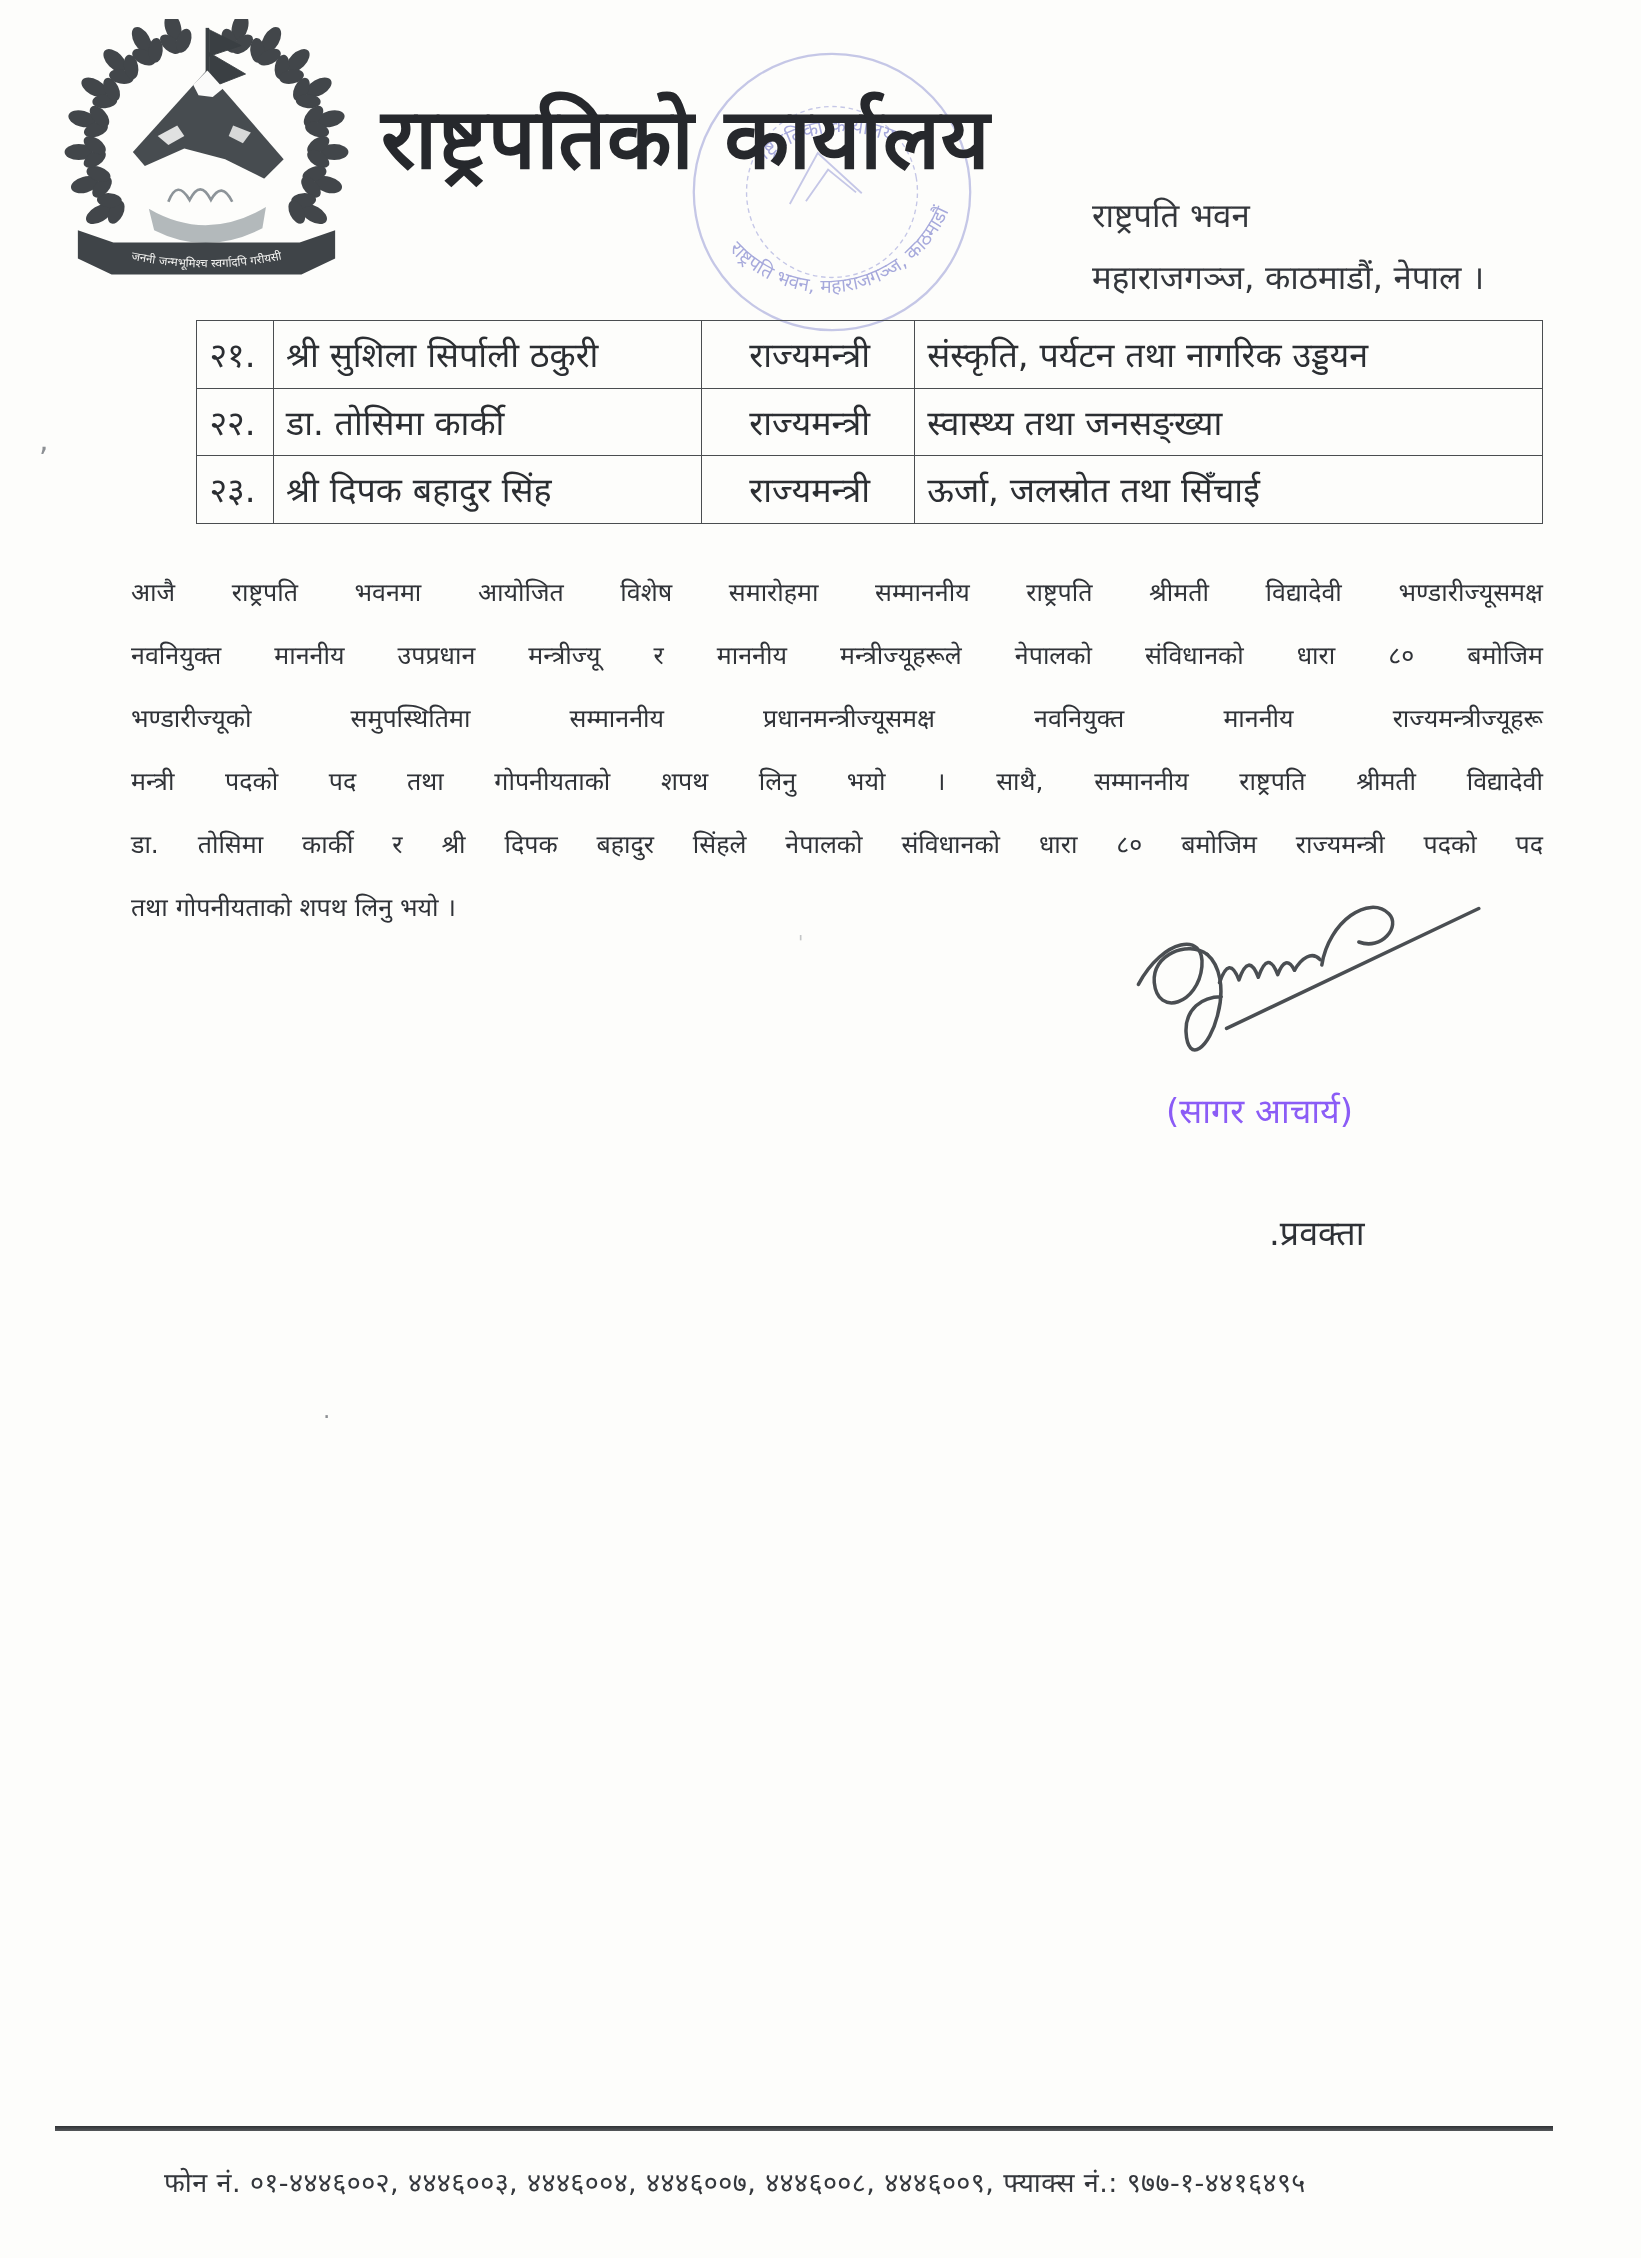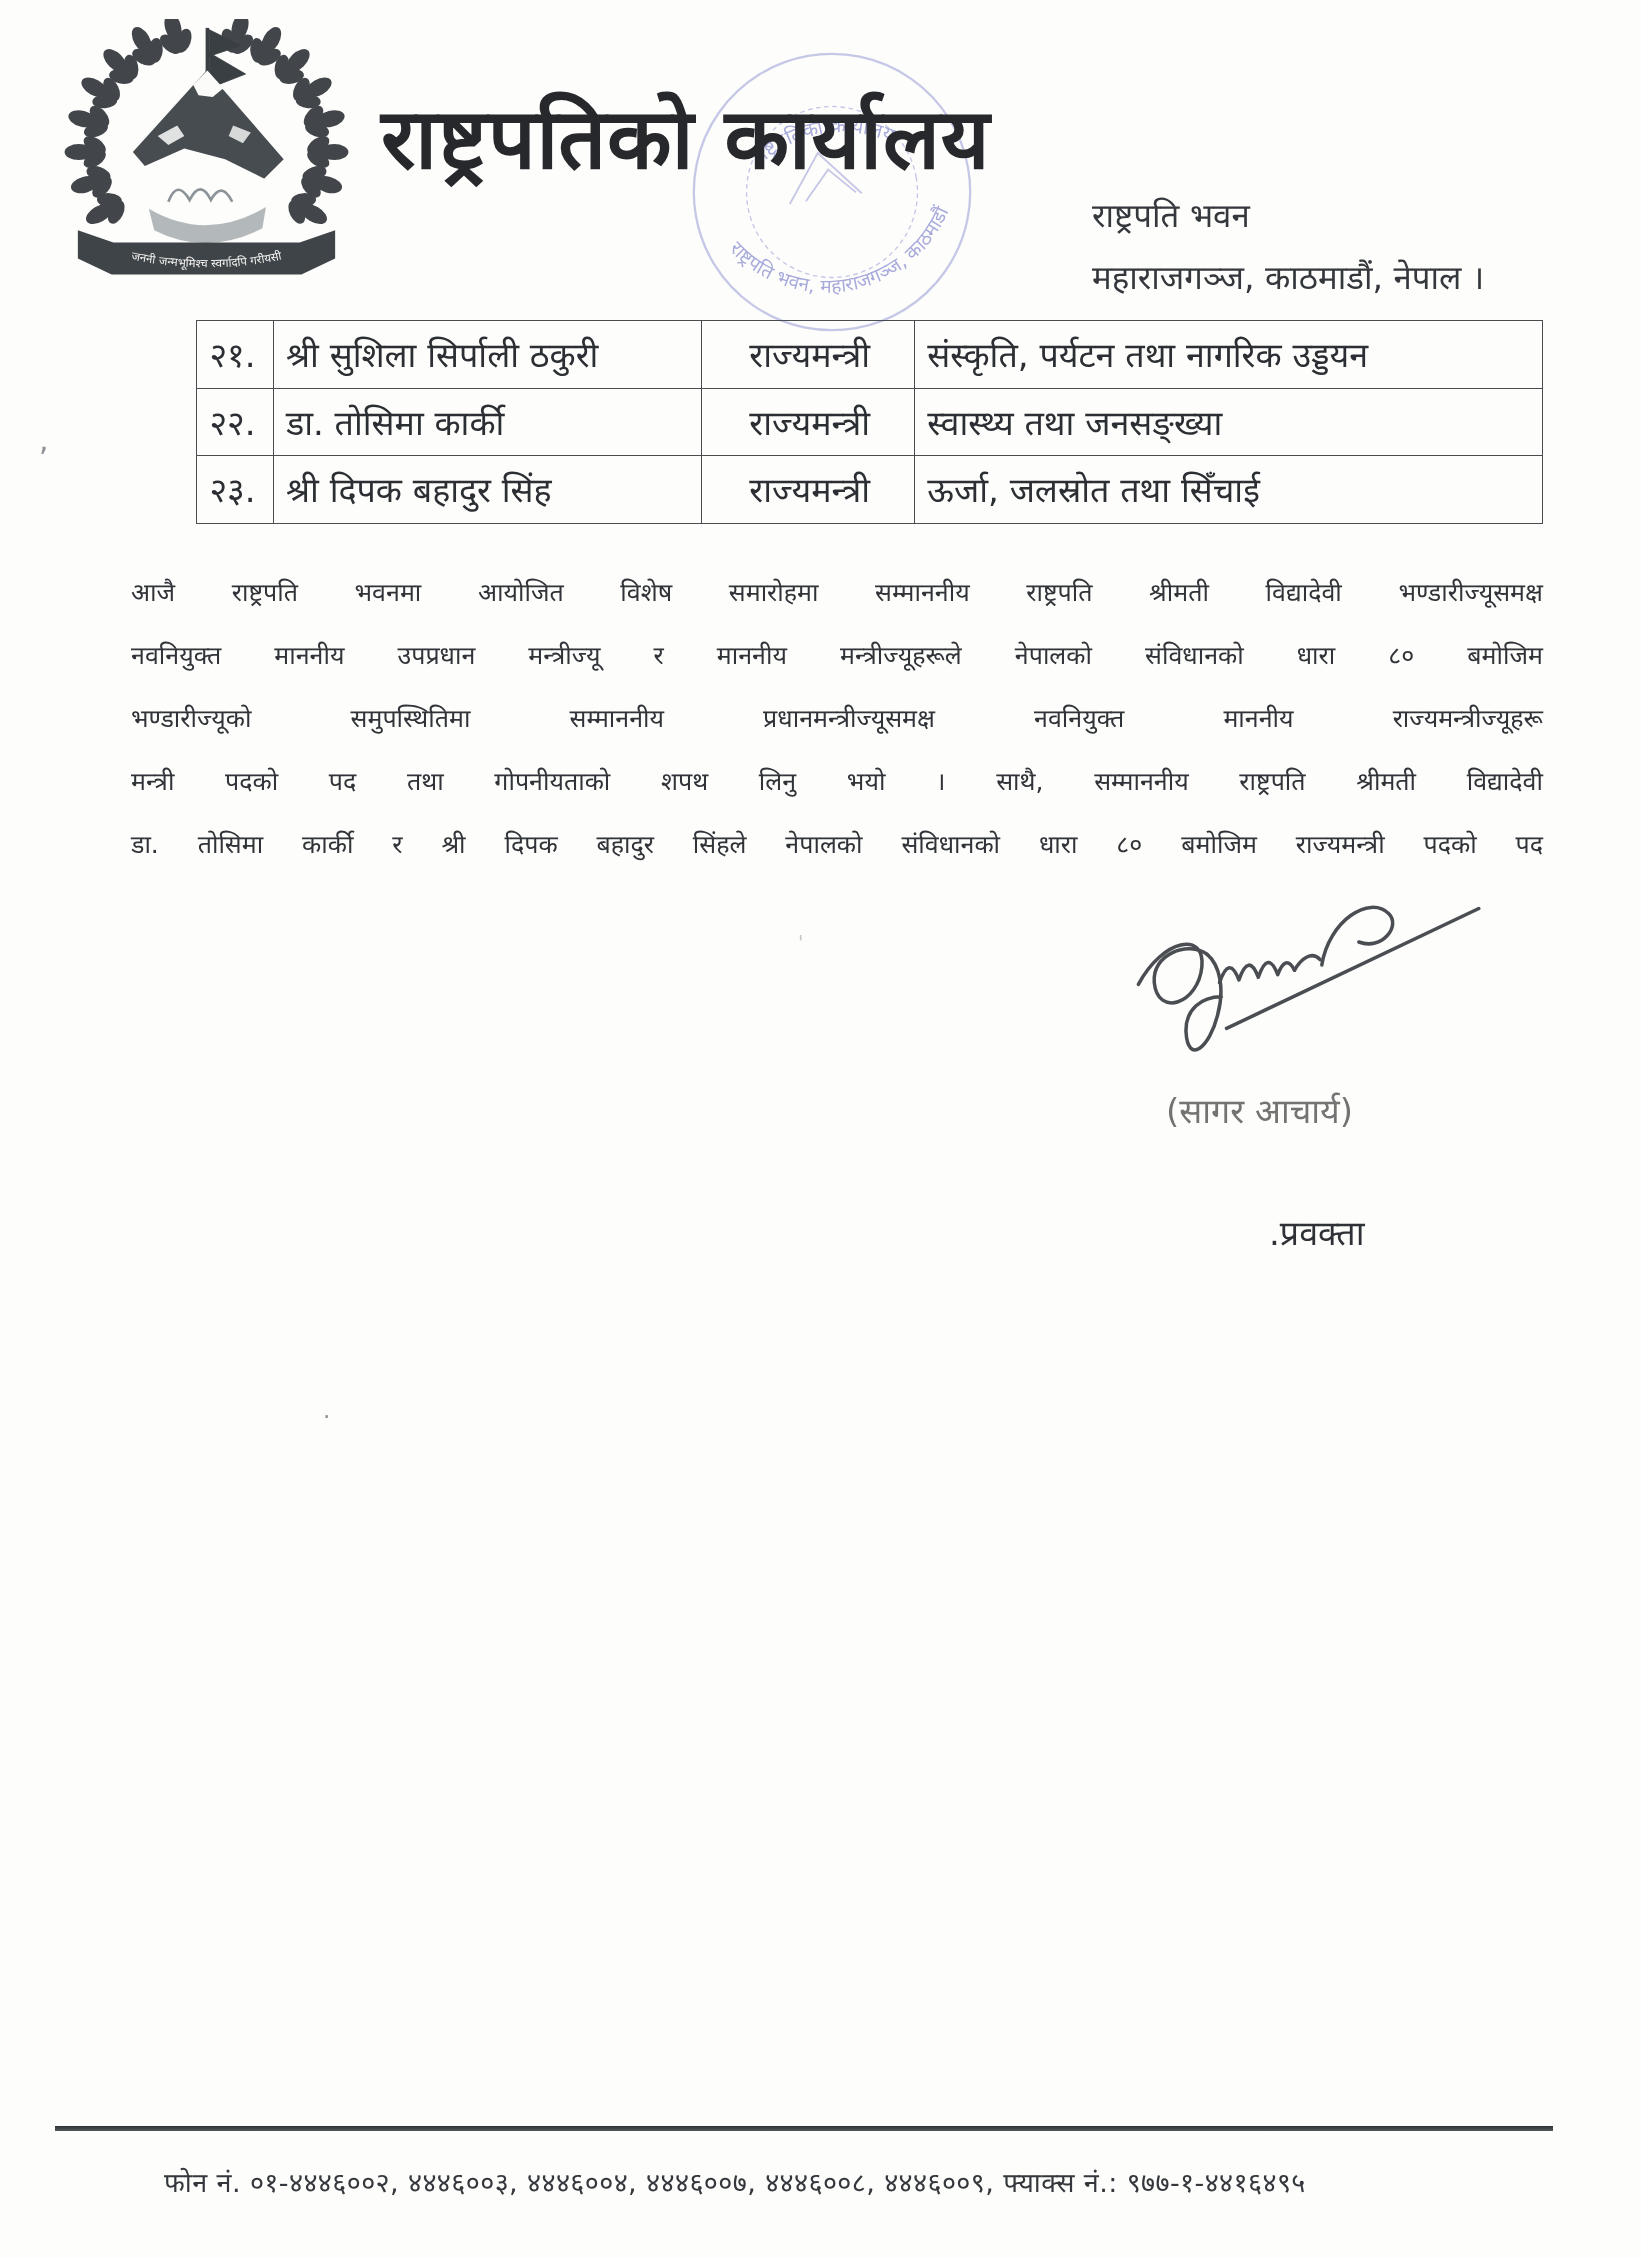--- a/index.html
+++ b/index.html
@@ -43,21 +43,21 @@
     font-size:25px;line-height:63px;color:#303338;
   }
   .body-line{text-align:justify;text-align-last:justify;white-space:normal;}
   .body-line.last{text-align-last:left;}
   .date-line{
     position:absolute;left:131px;top:978px;
     font-size:33px;color:#303338;
   }
   
   .sig-svg{position:absolute;left:1119px;top:880px;width:388px;height:221px;z-index:2;}
-  .sig-name{position:absolute;left:1166px;top:1087px;font-size:34px;color:#737373;z-index:1;}
+  .sig-name{position:absolute;left:1166px;top:1087px;font-size:34px;color:#8b5cf6;z-index:1;}
   .sig-post{position:absolute;left:1269px;top:1161px;font-size:34px;color:#2e3136;margin-top:48px;}
   
   .footer-rule{
     position:absolute;left:55px;top:2126px;width:1498px;height:5.3px;
     background:linear-gradient(#2f3235,#55585b);
   }
   .footer-contact{
     position:absolute;left:164px;top:2163px;width:1323px;
     font-size:27px;color:#34373c;letter-spacing:0.4px;white-space:nowrap;
   }
@@ -176,20 +176,21 @@
         </tr>
       </tbody>
   </table>
 
   <div class="body-par">
       <div class="body-line">आजै राष्ट्रपति भवनमा आयोजित विशेष समारोहमा सम्माननीय राष्ट्रपति श्रीमती विद्यादेवी भण्डारीज्यूसमक्ष</div>
       <div class="body-line">नवनियुक्त माननीय उपप्रधान मन्त्रीज्यू र माननीय मन्त्रीज्यूहरूले नेपालको संविधानको धारा ८० बमोजिम</div>
       <div class="body-line">भण्डारीज्यूको समुपस्थितिमा सम्माननीय प्रधानमन्त्रीज्यूसमक्ष नवनियुक्त माननीय राज्यमन्त्रीज्यूहरू</div>
       <div class="body-line">मन्त्री पदको पद तथा गोपनीयताको शपथ लिनु भयो ।  साथै, सम्माननीय राष्ट्रपति श्रीमती विद्यादेवी</div>
       <div class="body-line">डा. तोसिमा कार्की र श्री दिपक बहादुर सिंहले नेपालको संविधानको धारा ८० बमोजिम राज्यमन्त्री पदको पद</div>
+      <div class="body-line last">तथा गोपनीयताको शपथ लिनु भयो ।</div>
     </div>
 
 
   <svg class="sig-svg" viewBox="0 0 440 250" aria-hidden="true">
     <g fill="none" stroke="#4a4e52" stroke-width="4" stroke-linecap="round" stroke-linejoin="round">
       <path d="M 22,118 C 50,66 98,58 94,98 C 90,140 44,156 40,116 C 37,84 78,68 100,84"></path>
       <path d="M 100,84 C 114,96 120,122 112,152 C 103,190 78,210 76,172 C 75,146 94,132 116,132"></path>
       <path d="M 114,116 q 11,-32 22,-3 q 11,-32 22,-3 q 11,-32 22,-3 q 9,-24 19,-5"></path>
       <path d="M 199,102 C 207,88 219,80 228,90"></path>
       <path d="M 230,96 C 238,46 284,16 306,38 C 320,52 298,80 272,70"></path>

